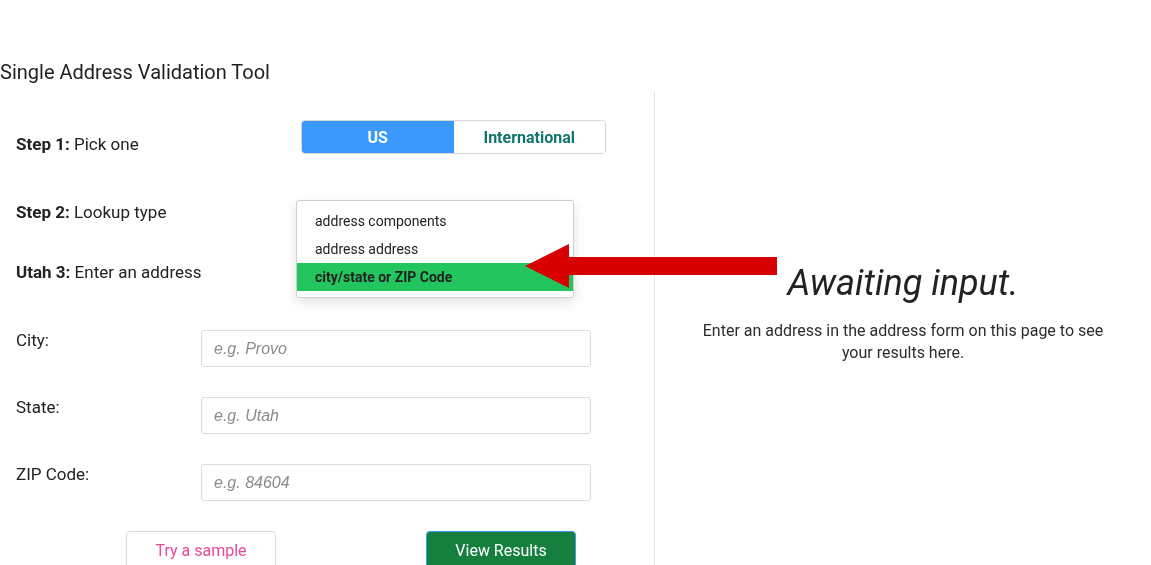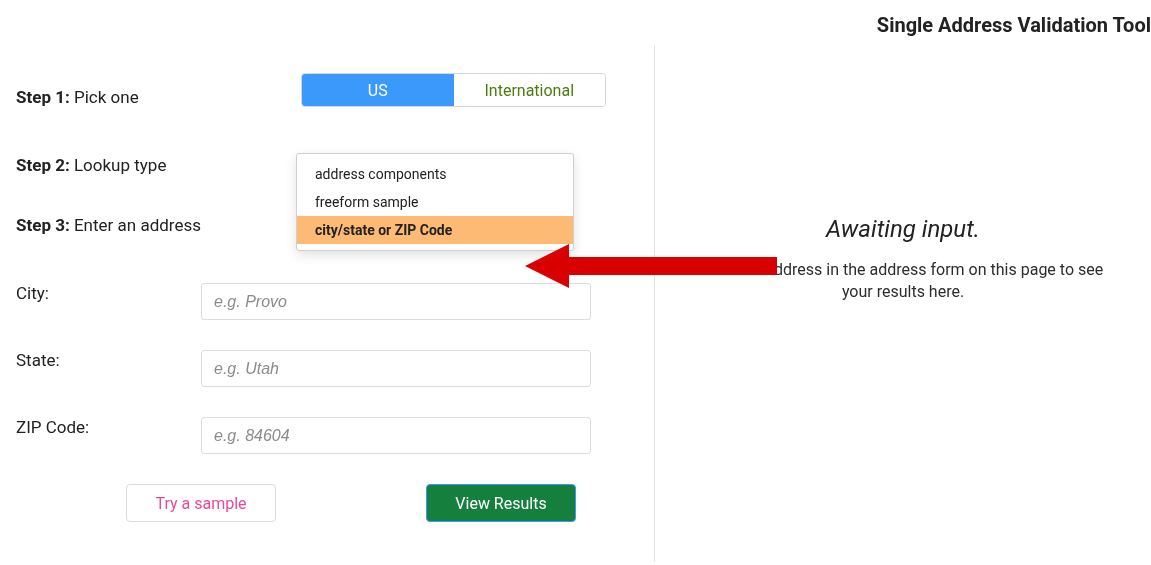--- a/index.html
+++ b/index.html
@@ -7,24 +7,25 @@
     margin: 0;
     font-family: -apple-system, BlinkMacSystemFont, "Segoe UI", Roboto, Arial, sans-serif;
     color: #222;
     background: #fff;
     width: 1151px;
     height: 565px;
     overflow: hidden;
     position: relative;
   }
   .page-title {
-    text-align: right;
+    text-align: left;
     font-size: 20px;
-    font-weight: 700;
+    font-weight: 400;
     padding: 13px 0 8px;
+    margin-top: 47px;
   }
   .columns {
     display: flex;
     height: calc(100% - 48px);
   }
   .left  { width: 654px; padding: 28px 20px 0 16px; position: relative; }
   .right { flex: 1; border-left: 1px solid #e3e3e3; padding: 170px 40px 0; text-align: center; }
   .step-row {
     display: flex;
     align-items: flex-end;
@@ -46,43 +47,44 @@
     height: 34px;
   }
   .seg div {
     flex: 1;
     display: flex;
     align-items: center;
     justify-content: center;
     font-size: 16px;
     cursor: pointer;
     user-select: none;
+    font-weight: bold;
   }
   .seg-active   { background: #3b99fc; color: #fff; }
-  .seg-inactive { background: #fff; color: #4d7c0f; }
+  .seg-inactive { background: #fff; color: #0f766e; }
 
   
   .dropdown {
     position: absolute;
     left: 296px;
     top: 108px;
     width: 278px;
     background: #fff;
     border: 1px solid #cfcfcf;
     border-radius: 3px;
     box-shadow: 0 4px 12px rgba(0,0,0,0.12);
     z-index: 5;
     padding: 6px 0;
   }
   .dd-item {
     padding: 6px 18px;
     font-size: 14px;
     cursor: pointer;
   }
-  .dd-item.sel { background: #fdba74; font-weight: 700; }
+  .dd-item.sel { background: #22c55e; font-weight: 700; }
 
   
   .field-row {
     display: flex;
     margin-bottom: 30px;
   }
   .field-row .lbl {
     width: 185px;
     font-size: 17px;
   }
@@ -124,21 +126,21 @@
     color: #ec4899;
   }
   .btn-primary {
     border: 1px solid #3b99fc;
     background: #15803d;
     color: #fff;
   }
 
   
   .await {
-    font-size: 24px;
+    font-size: 36px;
     font-style: italic;
     margin-bottom: 16px;
   }
   .await-sub {
     font-size: 16px;
     color: #2d2d2d;
     line-height: 1.4;
   }
 
   
@@ -174,28 +176,28 @@
 
     <div class="step-row short-gap">
       <div class="step-label">
         <b>Step 2:</b>
         <span>Lookup type</span>
       </div>
     </div>
 
     <div class="step-row">
       <div class="step-label">
-        <b>Step 3:</b>
+        <b>Utah 3:</b>
         <span>Enter an address</span>
       </div>
     </div>
 
     <div class="dropdown">
       <div class="dd-item">address components</div>
-      <div class="dd-item">freeform sample</div>
+      <div class="dd-item">address address</div>
       <div class="dd-item sel">city/state or ZIP Code</div>
     </div>
 
     <div class="field-row">
       <div class="lbl">City:</div>
       <input placeholder="e.g. Provo" style="">
     </div>
     <div class="field-row">
       <div class="lbl">State:</div>
       <input placeholder="e.g. Utah" style="">

